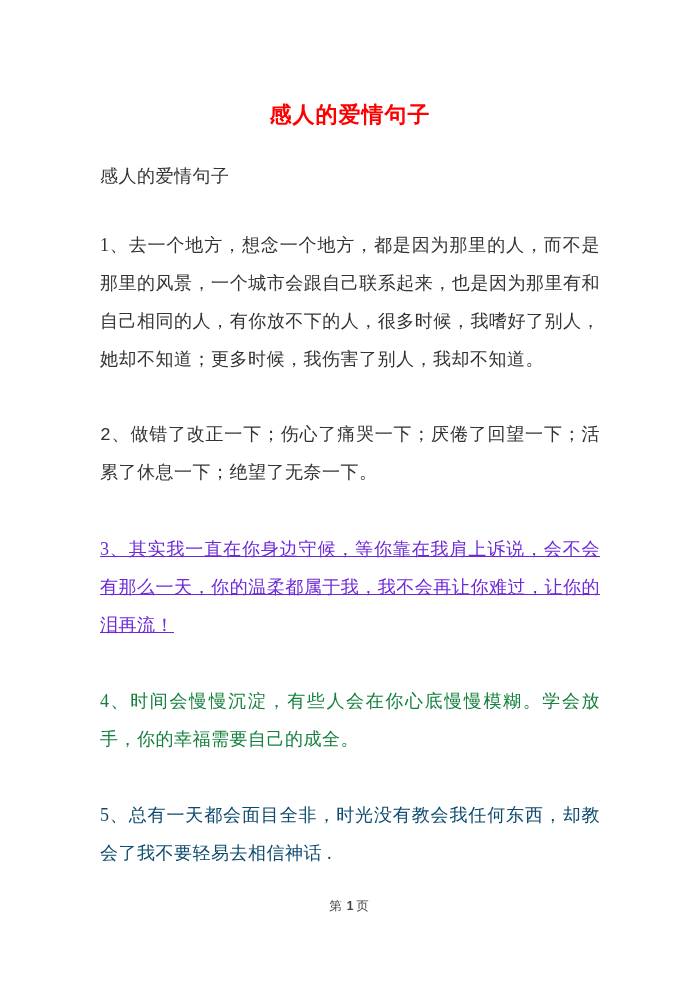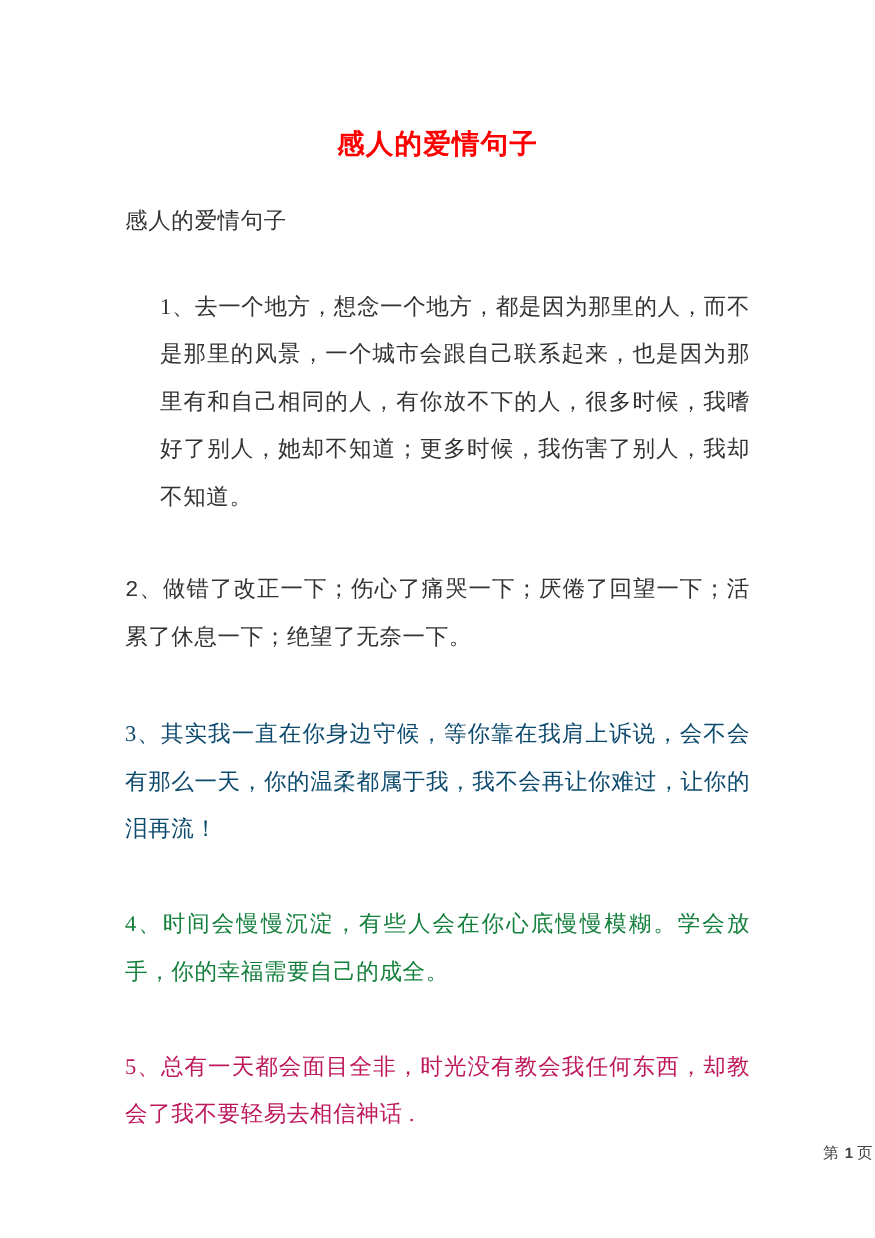--- a/index.html
+++ b/index.html
@@ -42,49 +42,48 @@
     line-height: 38px;
     letter-spacing: 0.5px;
     text-align: justify;
     text-justify: inter-ideograph;
   }
   .footer {
     position: absolute;
     left: 0;
     right: 0;
     top: 898px;
-    text-align: right;
+    text-align: center;
     font-size: 12.5px;
     letter-spacing: 2px;
-    margin-top: 16px;
   }
   .footer .page-num {
     font-weight: 700;
     font-family: "Liberation Sans", "DejaVu Sans", sans-serif;
     font-size: 12px;
     letter-spacing: 0;
     padding: 0 3px;
   }
 </style>
 </head>
 <body>
 
 <div class="page">
 
   <h1 class="doc-title" style="color: rgb(255, 0, 0);">感人的爱情句子</h1>
 
   <div class="subtitle" style="color: rgb(51, 51, 51);">感人的爱情句子</div>
 
-  <p class="para" style="color: rgb(51, 51, 51); margin-left: 28px;">1、去一个地方，想念一个地方，都是因为那里的人，而不是那里的风景，一个城市会跟自己联系起来，也是因为那里有和自己相同的人，有你放不下的人，很多时候，我嗜好了别人，她却不知道；更多时候，我伤害了别人，我却不知道。</p>
+  <p class="para" style="color: rgb(51, 51, 51);">1、去一个地方，想念一个地方，都是因为那里的人，而不是那里的风景，一个城市会跟自己联系起来，也是因为那里有和自己相同的人，有你放不下的人，很多时候，我嗜好了别人，她却不知道；更多时候，我伤害了别人，我却不知道。</p>
 
   <p class="para" style="color: rgb(51, 51, 51); font-family: Liberation Mono, monospace;">2、做错了改正一下；伤心了痛哭一下；厌倦了回望一下；活累了休息一下；绝望了无奈一下。</p>
 
-  <p class="para" style="color: #0c4a6e;">3、其实我一直在你身边守候，等你靠在我肩上诉说，会不会有那么一天，你的温柔都属于我，我不会再让你难过，让你的泪再流！</p>
+  <p class="para" style="color: #6d28d9; text-decoration: underline;">3、其实我一直在你身边守候，等你靠在我肩上诉说，会不会有那么一天，你的温柔都属于我，我不会再让你难过，让你的泪再流！</p>
 
   <p class="para" style="color: #15803d;">4、时间会慢慢沉淀，有些人会在你心底慢慢模糊。学会放手，你的幸福需要自己的成全。</p>
 
-  <p class="para" style="color: #be185d;">5、总有一天都会面目全非，时光没有教会我任何东西，却教会了我不要轻易去相信神话 .</p>
+  <p class="para" style="color: #0c4a6e;">5、总有一天都会面目全非，时光没有教会我任何东西，却教会了我不要轻易去相信神话 .</p>
 
 </div>
 
 <div class="footer" style="color: rgb(68, 68, 68);">
   <span>第</span><span class="page-num">1</span><span>页</span>
 </div>
 
 </body></html>

